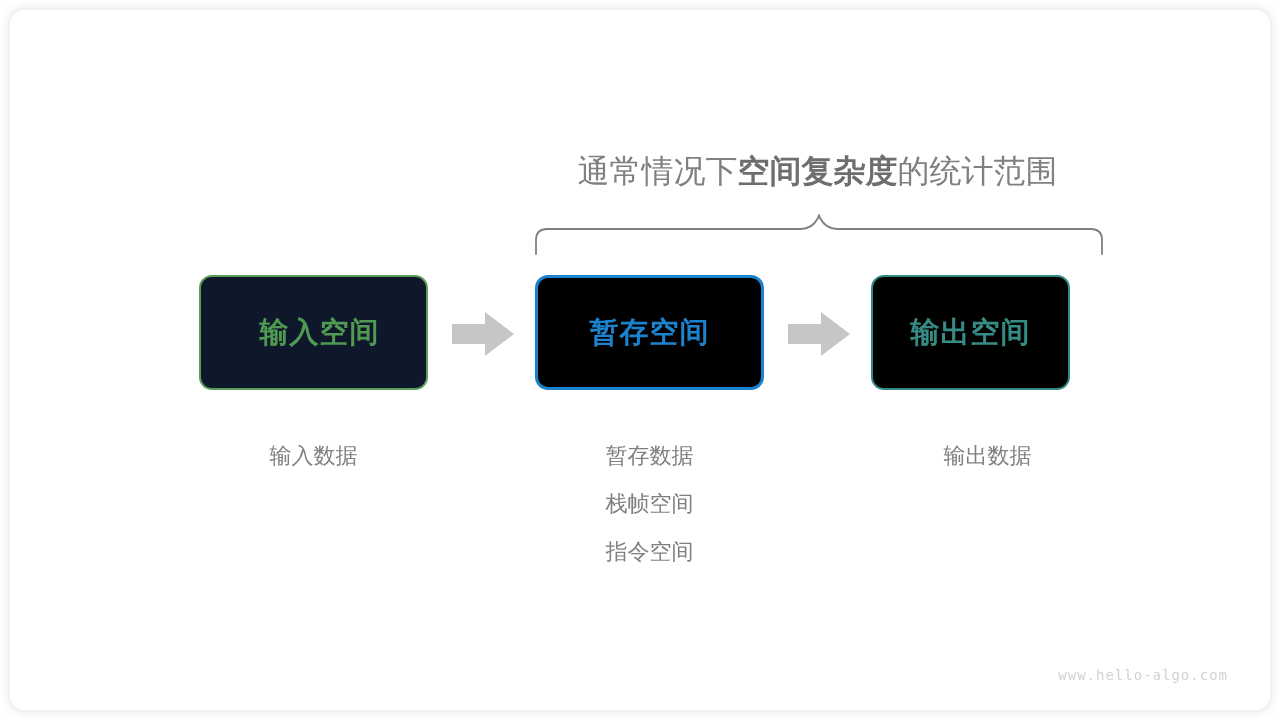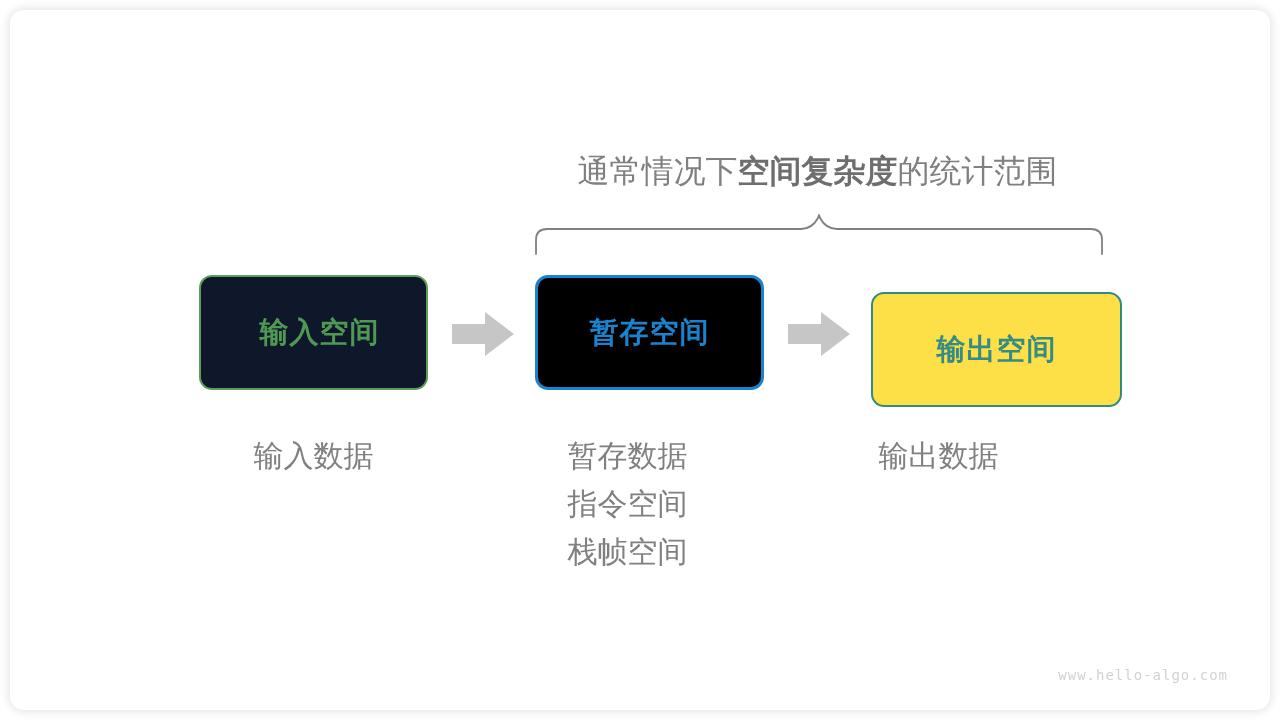--- a/index.html
+++ b/index.html
@@ -78,50 +78,49 @@
   }
   #box-temp {
     left: 525px;
     width: 229px;
     background: #000000;
     border: 3px solid #1b82ce;
     color: #1b82ce;
   }
   #box-output {
     left: 861px;
-    width: 251px;
-    background: #fde047;
+    width: 199px;
+    background: #000000;
     border: 2px solid #2f8b83;
     color: #368c84;
-    margin-top: 17px;
   }
 
   
   .arrow {
     position: absolute;
     top: 300px;
     width: 62px;
     height: 48px;
   }
   #arrow-1 { left: 442px; }
   #arrow-2 { left: 778px; }
 
   
   .labels {
     position: absolute;
     top: 422px;
     width: 229px;
     text-align: center;
     color: #808080;
-    font-size: 30px;
+    font-size: 22px;
   }
   .labels .line { line-height: 48px; white-space: nowrap; }
   #labels-input  { left: 189px; }
-  #labels-temp   { left: 503px; }
-  #labels-output { left: 814px; }
+  #labels-temp   { left: 525px; }
+  #labels-output { left: 863px; }
 
   
   #watermark {
     position: absolute;
     right: 42px;
     bottom: 27px;
     font-family: "DejaVu Sans Mono", "Liberation Mono", monospace;
     font-size: 14px;
     letter-spacing: 1px;
     color: #d2d2d2;
@@ -169,22 +168,22 @@
     <div class="box" id="box-output">
       <span>输出空间</span>
     </div>
 
     <div class="labels" id="labels-input">
       <div class="line">输入数据</div>
     </div>
 
     <div class="labels" id="labels-temp">
       <div class="line">暂存数据</div>
+      <div class="line">栈帧空间</div>
       <div class="line">指令空间</div>
-      <div class="line">栈帧空间</div>
     </div>
 
     <div class="labels" id="labels-output">
       <div class="line">输出数据</div>
     </div>
 
     <div id="watermark">www.hello-algo.com</div>
 
   </div>
 </div>

